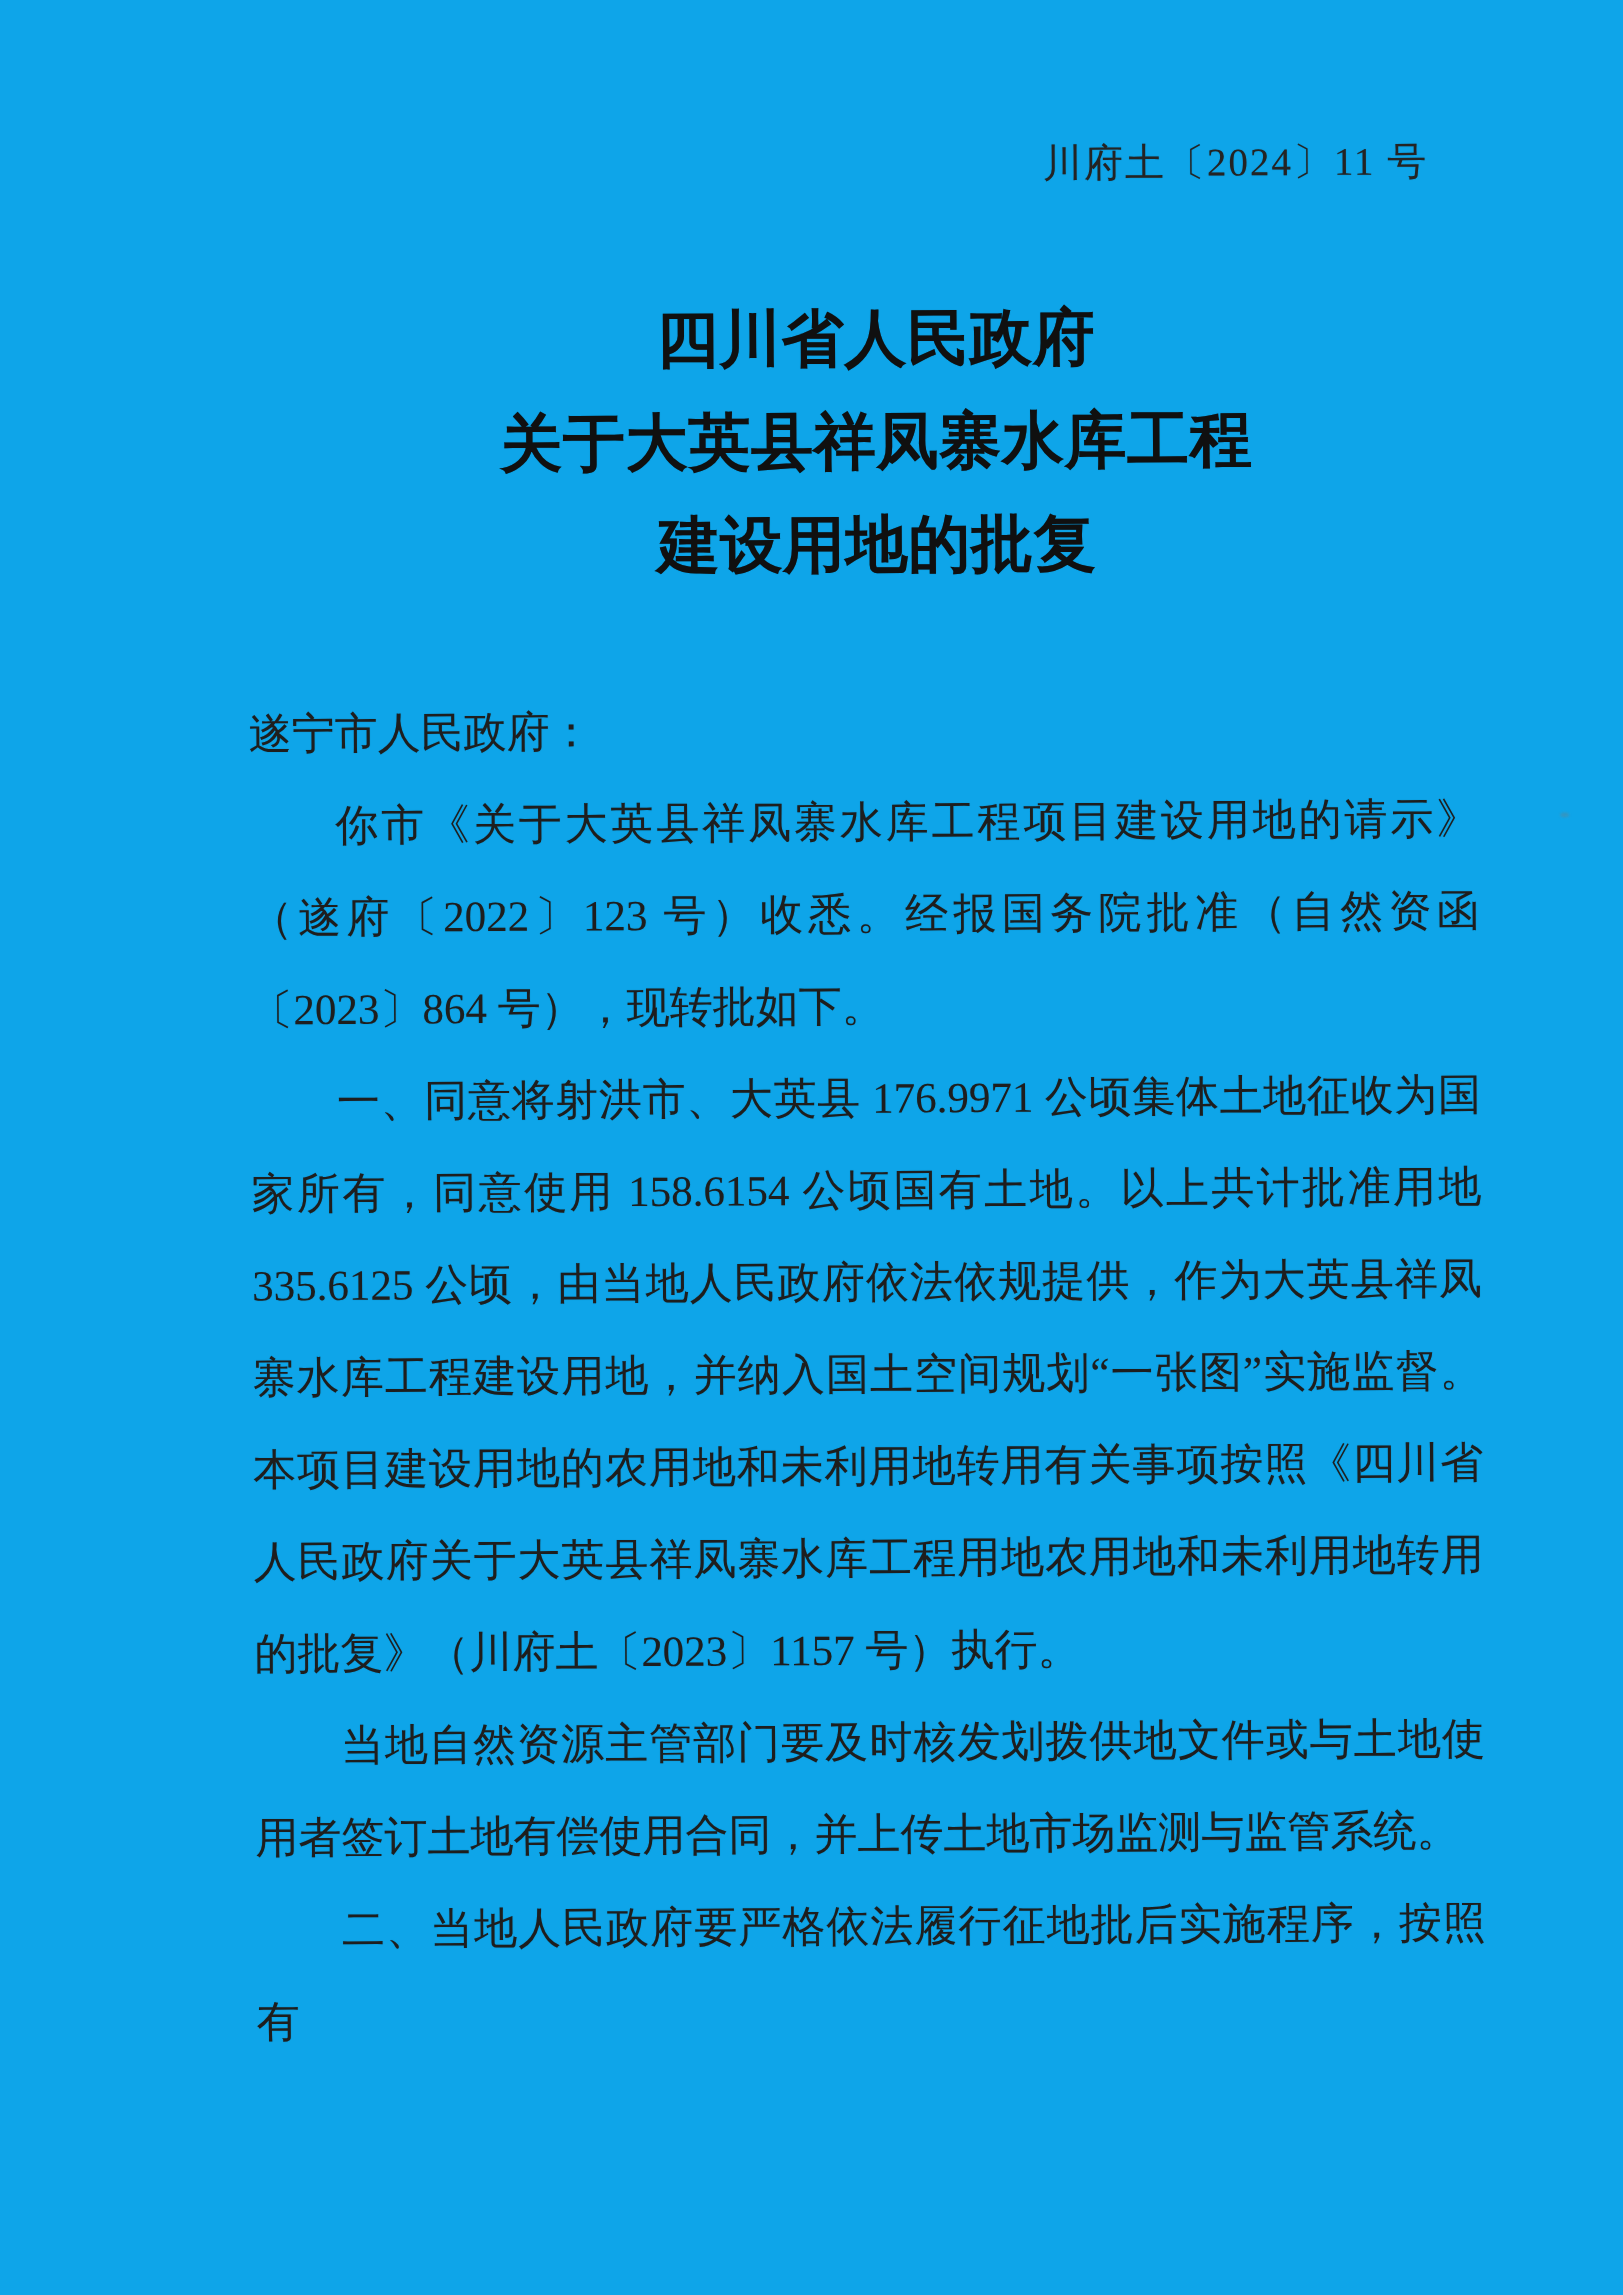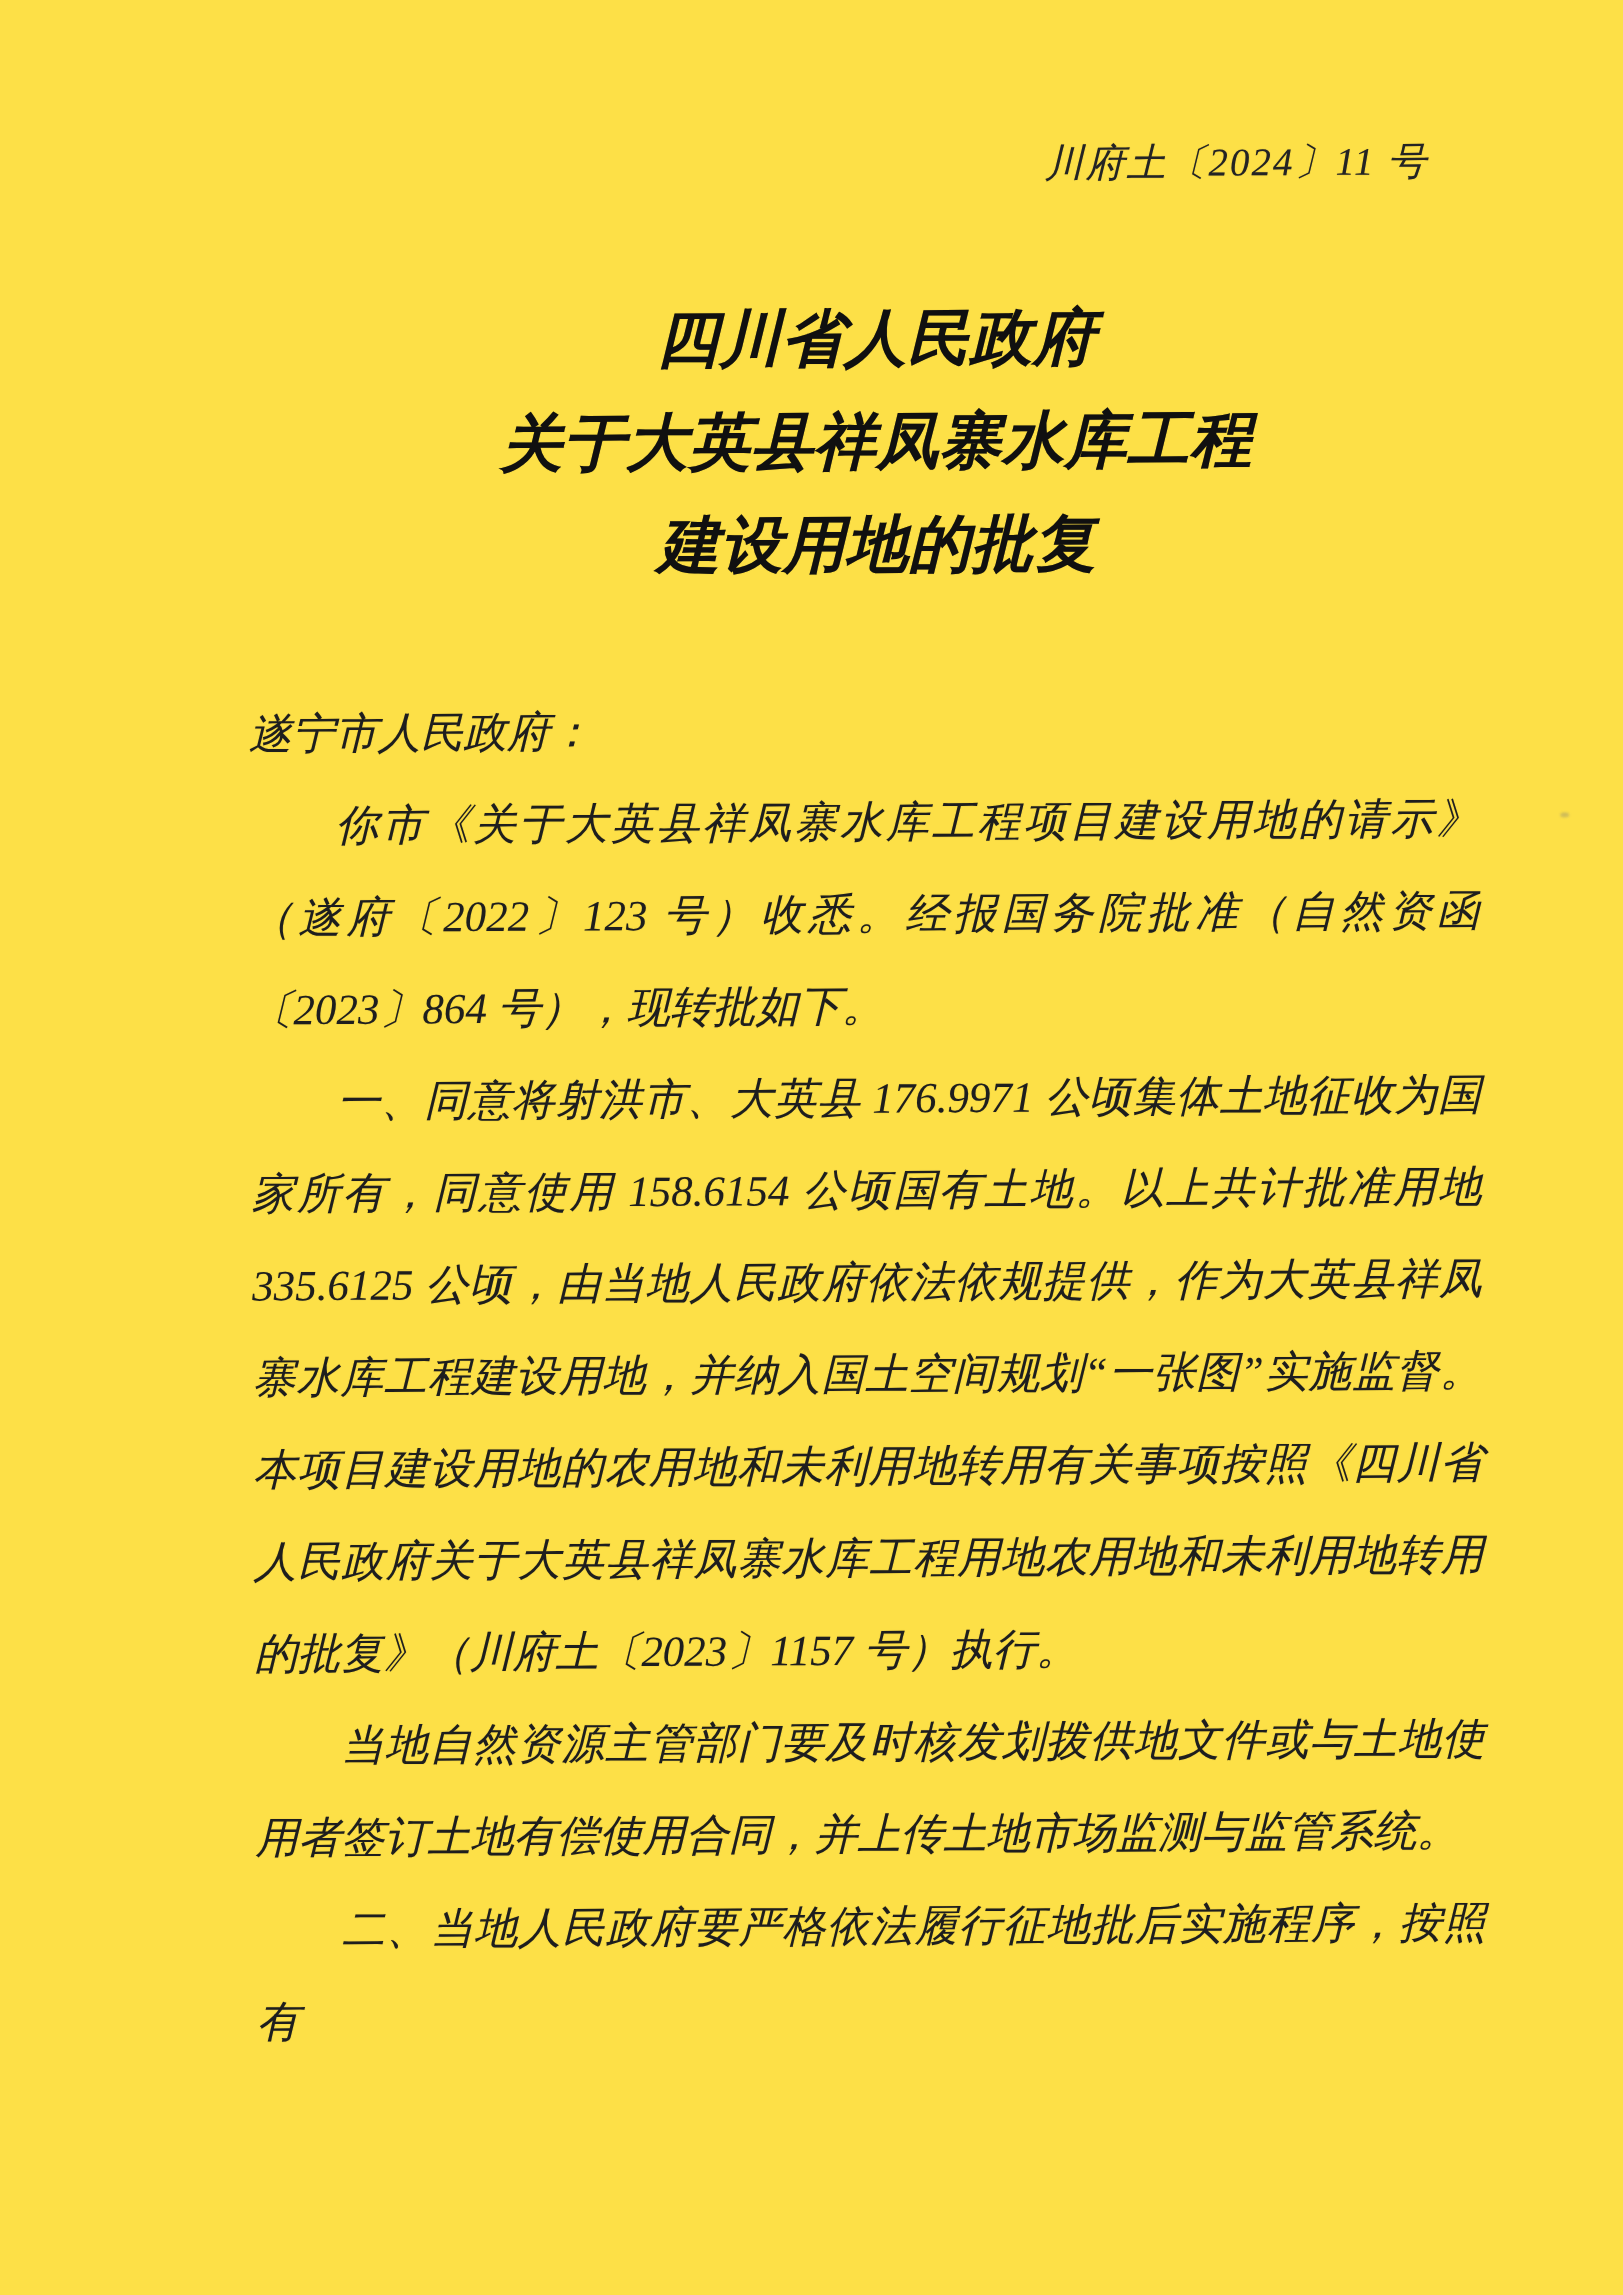--- a/index.html
+++ b/index.html
@@ -9,23 +9,22 @@
   }
   body {
     width: 1623px;
     height: 2295px;
     overflow: hidden;
   }
   .sheet {
     position: relative;
     width: 1623px;
     height: 2295px;
-    background: #fde047;
+    background: #0ea5e9;
     overflow: hidden;
-    font-style: italic;
   }
   
   .content {
     position: absolute;
     top: 0; left: 0;
     width: 1623px;
     height: 2295px;
     transform: rotate(-0.35deg);
     transform-origin: 812px 1113px;
   }

